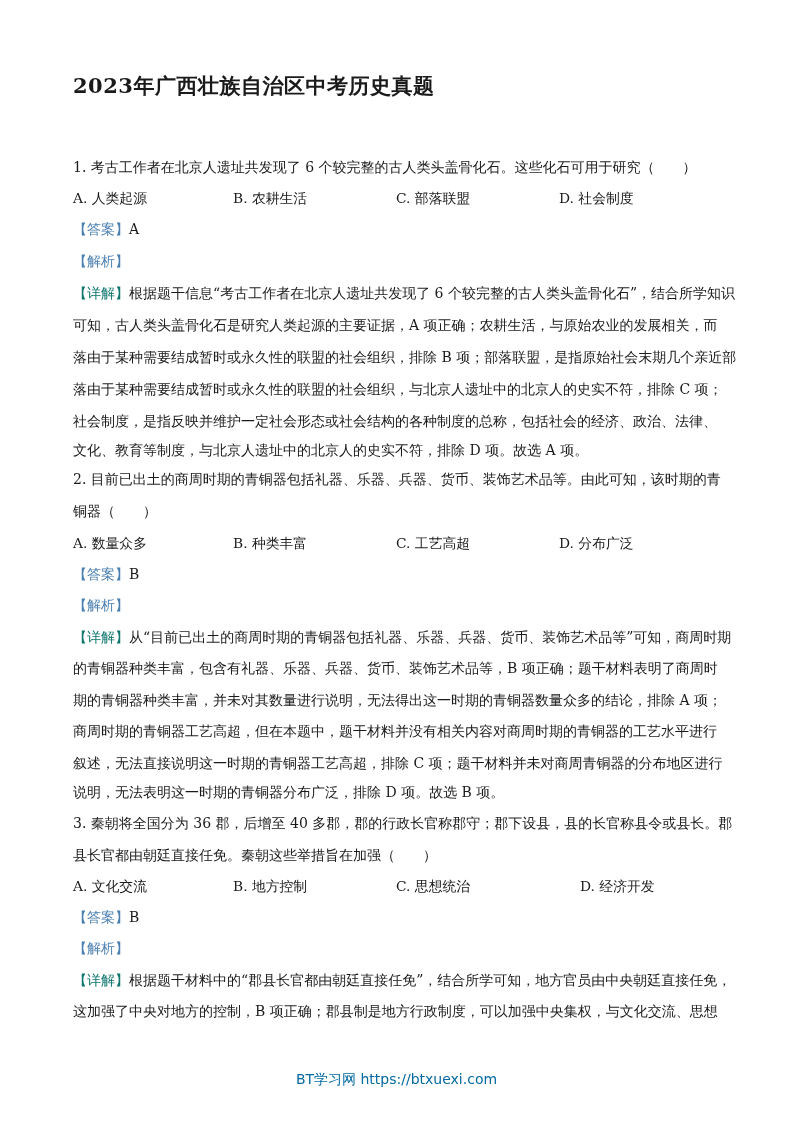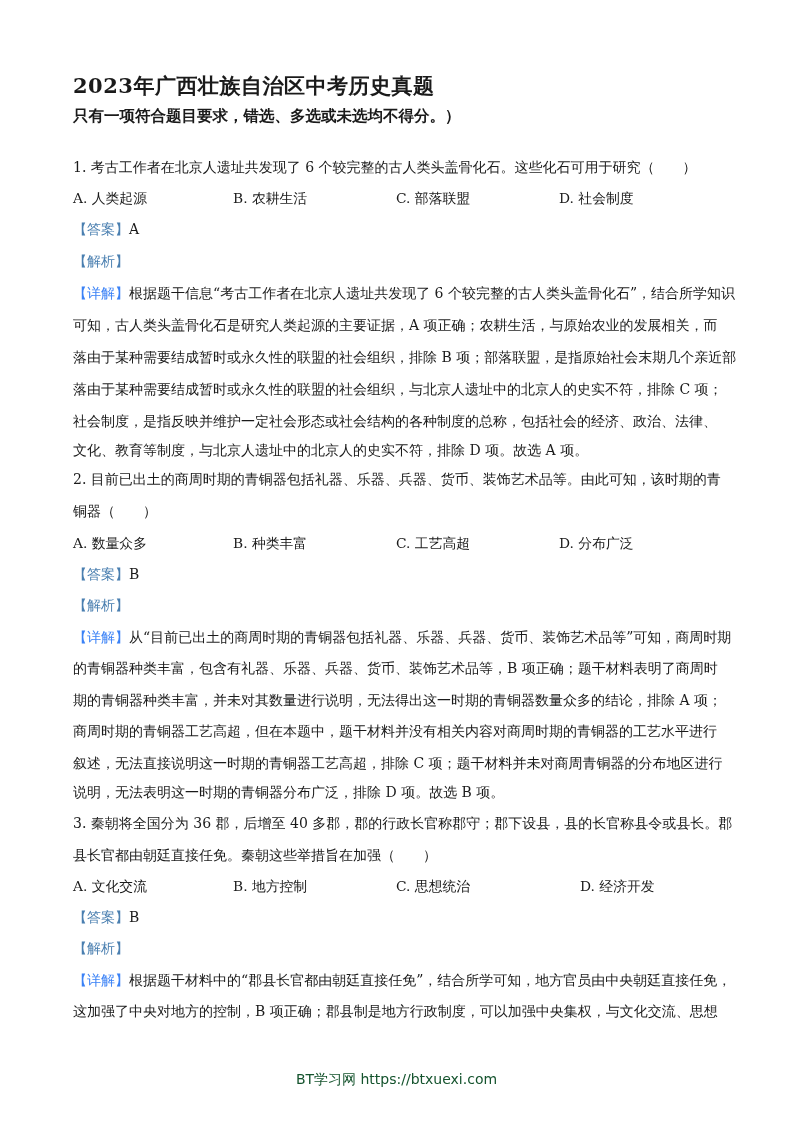--- a/index.html
+++ b/index.html
@@ -7,31 +7,30 @@
          font-family: "DejaVu Serif", "Liberation Serif", serif; color: #1a1a1a; }
   .page { position: absolute; left: 73px; top: 0; width: 650px; }
   .title { position: absolute; left: 0; width: 650px; top: 72px; text-align: left;
            font-size: 21px; font-weight: bold; letter-spacing: 0.5px; }
   .section { position: absolute; left: 0; top: 103px; width: 655px; font-size: 15.5px;
              font-weight: bold; line-height: 25px; }
   .line { position: absolute; left: 0; font-size: 14px; white-space: nowrap; line-height: 18px; }
   .opts { position: absolute; left: 0; width: 650px; font-size: 13.8px; line-height: 18px; }
   .opt { position: absolute; top: 0; white-space: nowrap; }
   .tag { color: #4a7fb0; }
-  .tag-b { color: #3b82f6; }
+  .tag-b { color: #0f766e; }
   .footer { position: absolute; left: 0; width: 793px; top: 1071px; text-align: center;
-            font-family: "DejaVu Sans", sans-serif; font-size: 14px; color: #14532d; }
+            font-family: "DejaVu Sans", sans-serif; font-size: 14px; color: #0369a1; }
 </style>
 </head>
 <body>
 
 <div class="page">
   <div class="title">2023年广西壮族自治区中考历史真题</div>
   <div class="section">
-    <div>只有一项符合题目要求，错选、多选或未选均不得分。）</div>
   </div>
 
   <div class="line" style="top:158px">1. 考古工作者在北京人遗址共发现了 6 个较完整的古人类头盖骨化石。这些化石可用于研究（　　）</div>
   <div class="opts" style="top:189px">
     <span class="opt" style="left:0">A. 人类起源</span>
     <span class="opt" style="left:160px">B. 农耕生活</span>
     <span class="opt" style="left:323px">C. 部落联盟</span>
     <span class="opt" style="left:486px">D. 社会制度</span>
   </div>
   <div class="line" style="top:220px"><span class="tag">【答案】</span><span>A</span></div>

